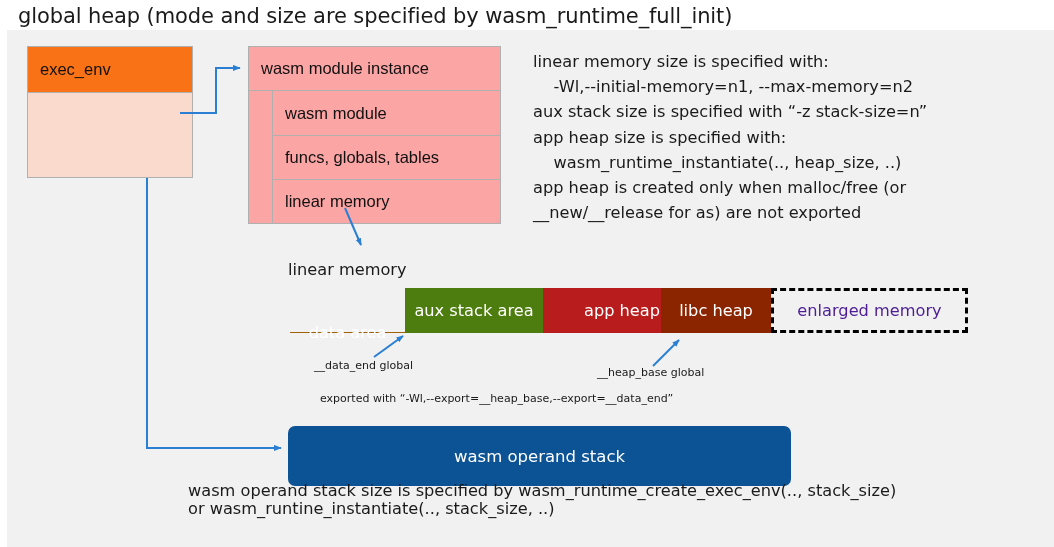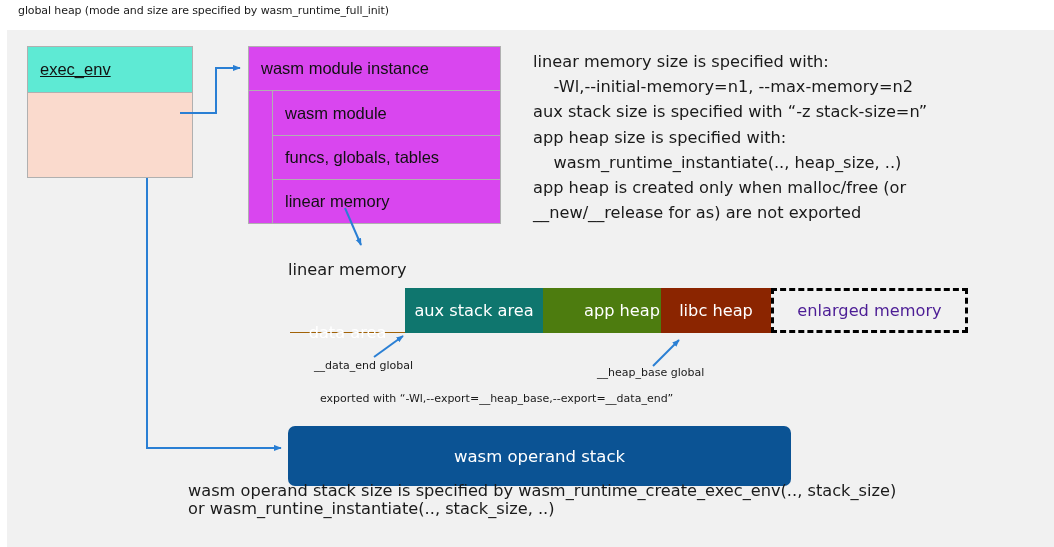--- a/index.html
+++ b/index.html
@@ -9,21 +9,21 @@
     background:#ffffff;
     font-family:"DejaVu Sans","Liberation Sans",sans-serif;
     overflow:hidden;
     position:relative;
   }
   #stage{position:relative;width:1054px;height:547px;}
 
   
   .title{
     position:absolute;left:18px;top:4px;
-    font-size:11px;color:#1a1a1a;white-space:nowrap;
+    font-size:21px;color:#1a1a1a;white-space:nowrap;
     letter-spacing:-0.1px;
   }
 
   
   .panel{
     position:absolute;left:7px;top:30px;width:1047px;height:517px;
     background:#f1f1f1;
   }
 
   
@@ -44,24 +44,24 @@
     display:flex;align-items:center;
     padding-left:12px;
     font-size:16.5px;color:#111;
     font-family:"Liberation Sans",sans-serif;
     border-bottom:1px solid #b0b0b0;
   }
   .struct .field:last-child{border-bottom:none;}
 
   
   .salmon{background:#fadacd;}
-  .salmon .hdr,.salmon .field,.salmon .gutter{background:#5eead4;text-decoration:underline;}
+  .salmon .hdr,.salmon .field,.salmon .gutter{background:#f97316;}
   
   .cream{background:#fdebcd;}
-  .cream .hdr,.cream .field,.cream .gutter{background:#d946ef;}
+  .cream .hdr,.cream .field,.cream .gutter{background:#fca5a5;}
 
   
   .note{
     position:absolute;
     font-size:16.2px;line-height:25.2px;color:#1a1a1a;
     white-space:pre;
   }
 
   
   .lm-label{
@@ -126,22 +126,22 @@
 aux stack size is specified with “-z stack-size=n”
 app heap size is specified with:
     wasm_runtime_instantiate(.., heap_size, ..)
 app heap is created only when malloc/free (or
 __new/__release for as) are not exported</div>
 
   <div class="lm-label" style="left:288px;top:260px;">linear memory</div>
 
   <div class="bar" id="memory-bar" style="left:290px;top:288px;">
       <div class="seg" style="width: 115px; background: #a16207; margin-top: 44px;">data area</div>
-      <div class="seg" style="width: 138px; background: #0f766e;">aux stack area</div>
-      <div class="seg" style="width: 118px; background: #4d7c0f; padding-left: 40px;">app heap</div>
+      <div class="seg" style="width: 138px; background: #4d7c0f;">aux stack area</div>
+      <div class="seg" style="width: 118px; background: #b91c1c; padding-left: 40px;">app heap</div>
       <div class="seg" style="width: 110px; background: rgb(139, 37, 0);">libc heap</div>
       <div class="seg dashed" style="width: 197px;">enlarged memory</div>
     </div>
 
   <div class="anno" style="left:314px;top:359px;">__data_end global</div>
   <div class="anno" style="left:597px;top:366px;">__heap_base global</div>
   <div class="anno" style="left:320px;top:392px;">exported with “-Wl,--export=__heap_base,--export=__data_end”</div>
 
   <div class="opstack" style="left:288px;top:426px;width:503px;height:60px;background:#0b5394;border-radius:7px;">wasm operand stack</div>
 

